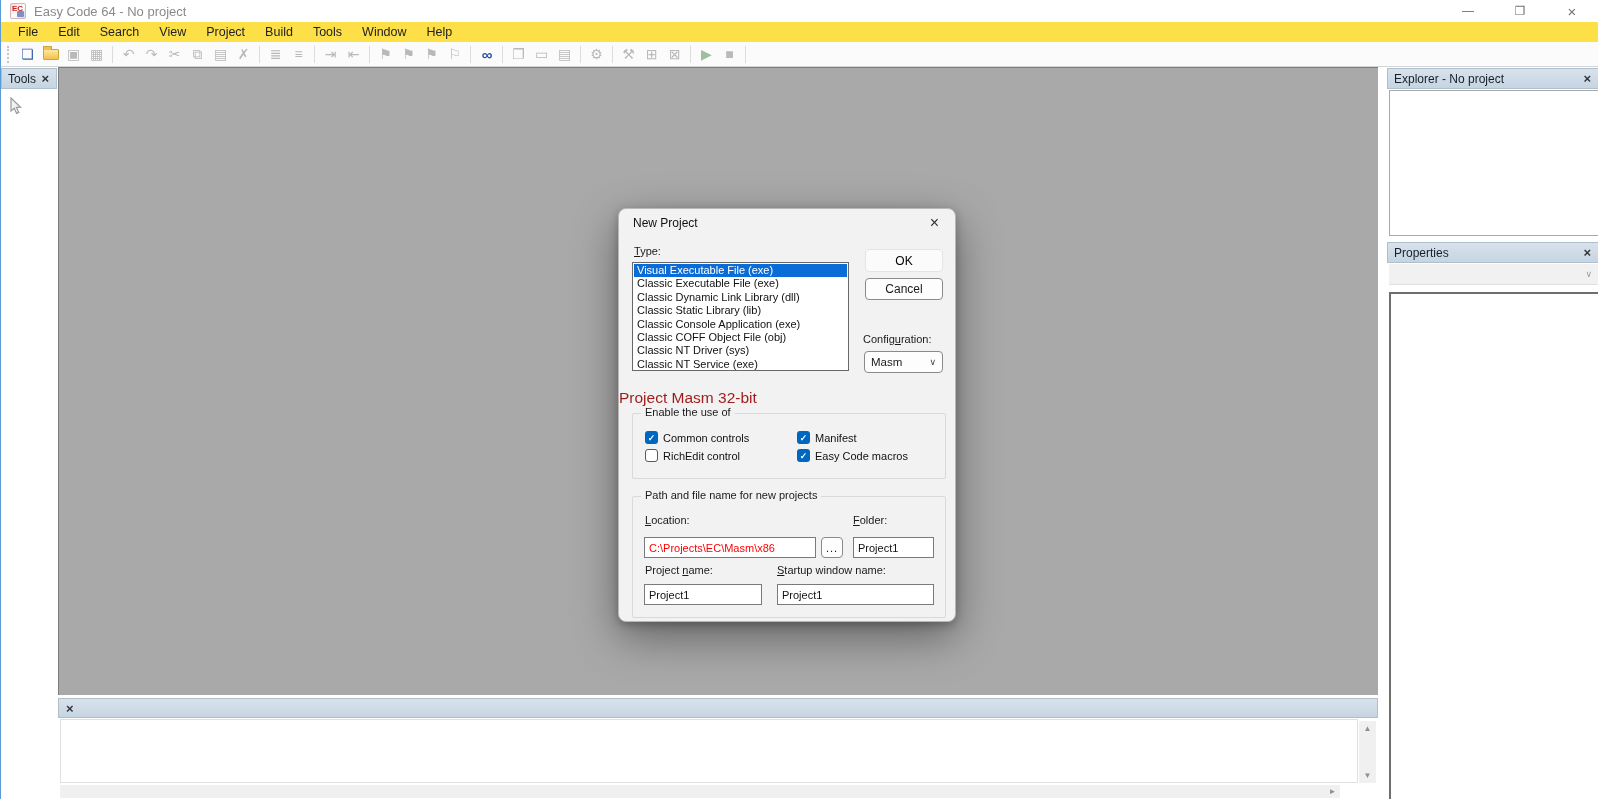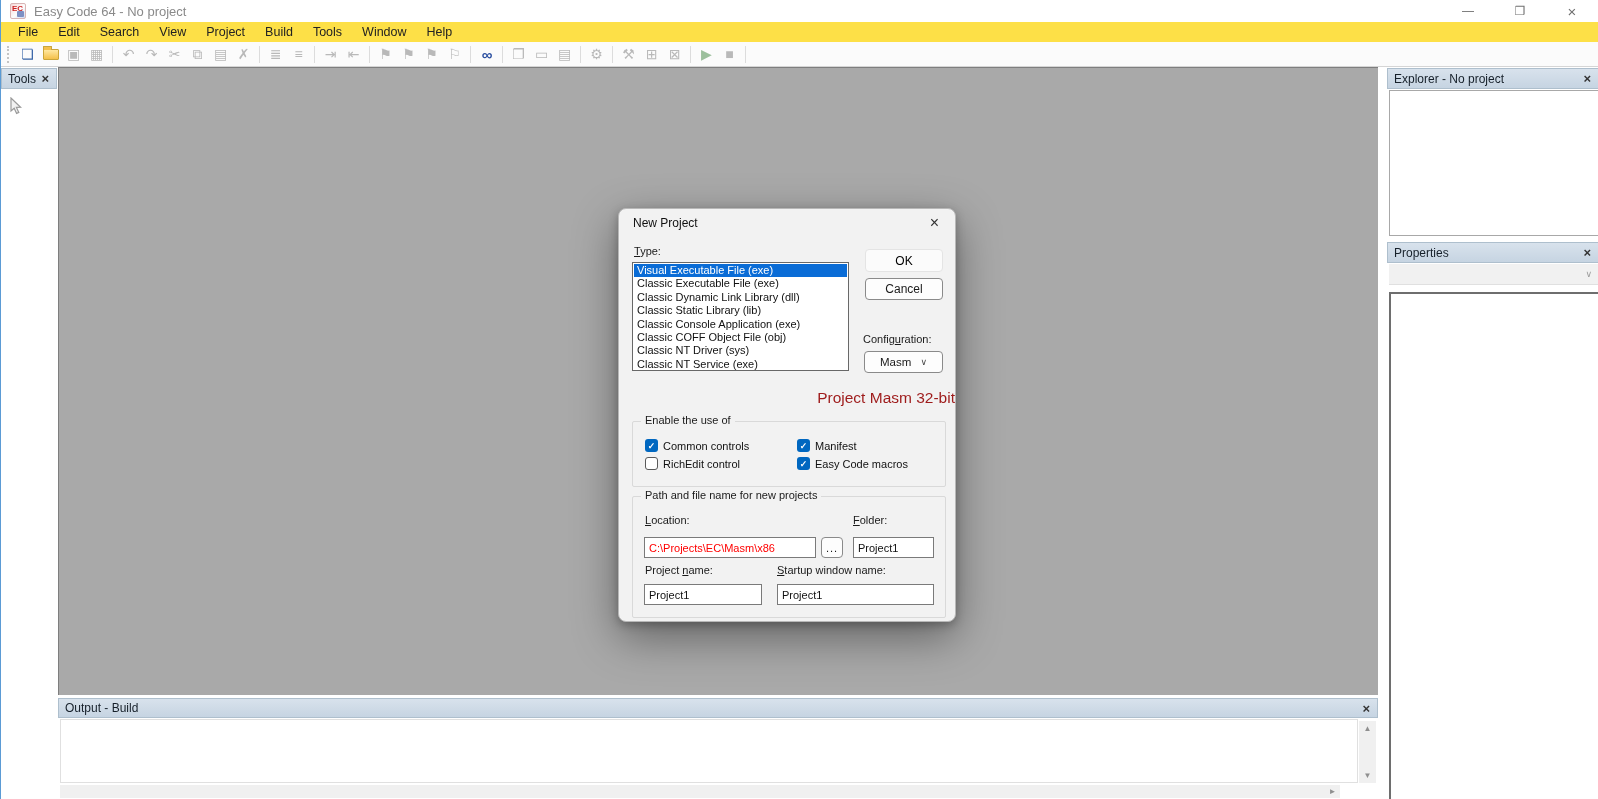--- a/index.html
+++ b/index.html
@@ -73,28 +73,28 @@
 
   .listbox { position:absolute; left:13px; top:53px; width:217px; height:109px; background:#fff; border:1px solid #686868; padding:1px; overflow:hidden; }
   .lb-item { height:13.4px; line-height:13.4px; font-size:11px; padding-left:3px; white-space:nowrap; cursor:default; color:#111; }
   .lb-item.selected { background:#0a6cd6; color:#fff; }
 
   .btn { position:absolute; background:#fdfdfd; border:1px solid #8a8a8a; border-radius:4px; font-size:12px; color:#1a1a1a; display:flex; align-items:center; justify-content:center; cursor:default; }
   .btn.disabled { border-color:#e4e4e4; color:#000000; background:#fbfbfb; }
   .btn-ok { left:246px; top:40px; width:78px; height:23px; }
   .btn-cancel { left:246px; top:69px; width:78px; height:22px;text-align:right; }
 
-  .combo { position:absolute; left:245px; top:142px; width:79px; height:22px; background:#fdfdfd; border:1px solid #8a8a8a; border-radius:4px; font-size:11.5px; display:flex; align-items:center; padding:0 15px; cursor:default; }
+  .combo { position:absolute; left:245px; top:142px; width:79px; height:22px; background:#fdfdfd; border:1px solid #8a8a8a; border-radius:4px; font-size:11.5px; display:flex; align-items:center; padding:0 6px; cursor:default; }
   .combo .cv { flex:1; }
   .combo .chev { font-size:9px; color:#444; }
 
-  .banner { position:absolute; left:0; top:180px; width:100%; text-align:right; font-size:15.5px; color:#9e1b1b; }
+  .banner { position:absolute; left:0; top:180px; width:100%; text-align:left; font-size:15.5px; color:#9e1b1b; }
 
   .groupbox { position:absolute; border:1px solid #d9d9d9; border-radius:2px; }
-  .gb-enable { left:13px; top:212px; width:314px; height:66px;padding-left:14px; }
+  .gb-enable { left:13px; top:204px; width:314px; height:66px;padding-left:14px; }
   .gb-path { left:13px; top:287px; width:314px; height:122px; }
   .gb-title { position:absolute; top:-8px; left:8px; background:#f2f2f2; padding:0 4px; font-size:11px; color:#1a1a1a; }
 
   .cb-row { position:absolute; display:flex; align-items:center; cursor:default; }
   .checkbox { width:13px; height:13px; border-radius:3px; margin-right:5px; display:flex; align-items:center; justify-content:center; }
   .checkbox.checked { background:#0067c0; color:#fff; font-size:9px; font-weight:bold; }
   .checkbox.unchecked { background:#fff; border:1px solid #5a5a5a; }
   .cb-label { font-size:11px; color:#111; }
 
   .field { position:absolute; background:#fff; border:1px solid #7a7a7a; font-family:"Liberation Sans",sans-serif; font-size:11px; color:#111; padding:0 4px; border-radius:0; }
@@ -200,21 +200,20 @@
       <span class="panel-x">×</span>
     </div>
     <div class="props-combo">
       <span>∨</span>
     </div>
     <div class="props-box"></div>
   </div>
 
   <div class="output">
     <div class="panel-header output-header">
-      <span class="ph-title">Output - Build</span>
       <span class="panel-x">×</span>
     </div>
     <div class="output-body"></div>
     <div class="vscroll">
       <span class="arr up">▲</span>
       <span class="arr down">▼</span>
     </div>
     <div class="hscroll">
       <span class="arr">►</span>
     </div>

